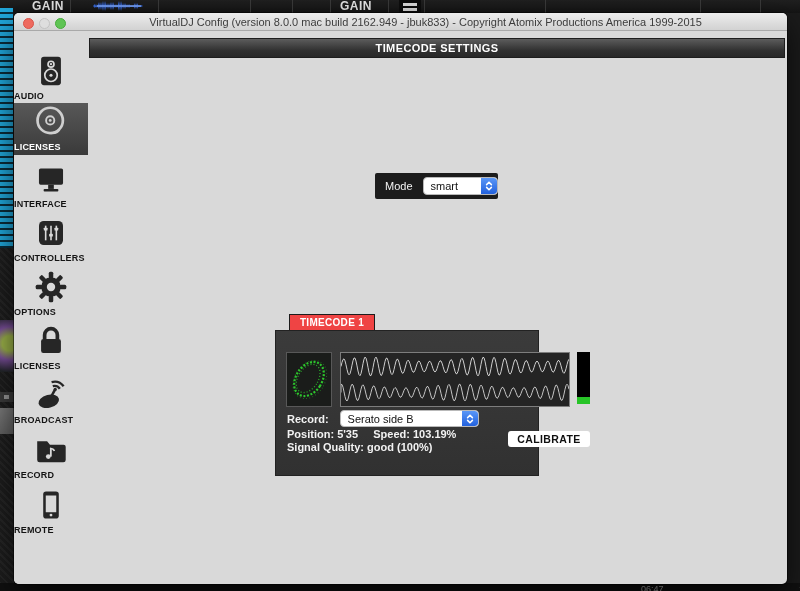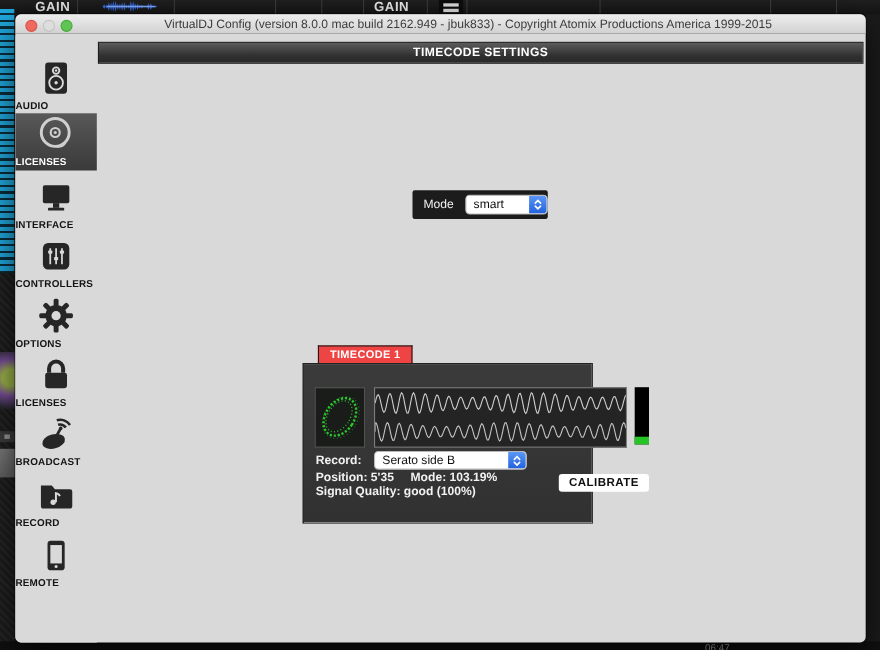--- a/index.html
+++ b/index.html
@@ -315,21 +315,21 @@
               <path d="M1.6 7.4 L4 9.8 L6.4 7.4" fill="none" stroke="#fff" stroke-width="1.5" stroke-linecap="round"></path>
             </svg>
         </span>
       </div>
     </div>
 
     <div class="statline l1">
       <span>Position:</span>
       <span>5'35</span>
       <span class="gap"></span>
-      <span>Mode:</span>
+      <span>Speed:</span>
       <span>103.19%</span>
     </div>
     <div class="statline l2">
       <span>Signal Quality:</span>
       <span>good (100%)</span>
     </div>
 
     <button class="calbtn">CALIBRATE</button>
   </div>
 

